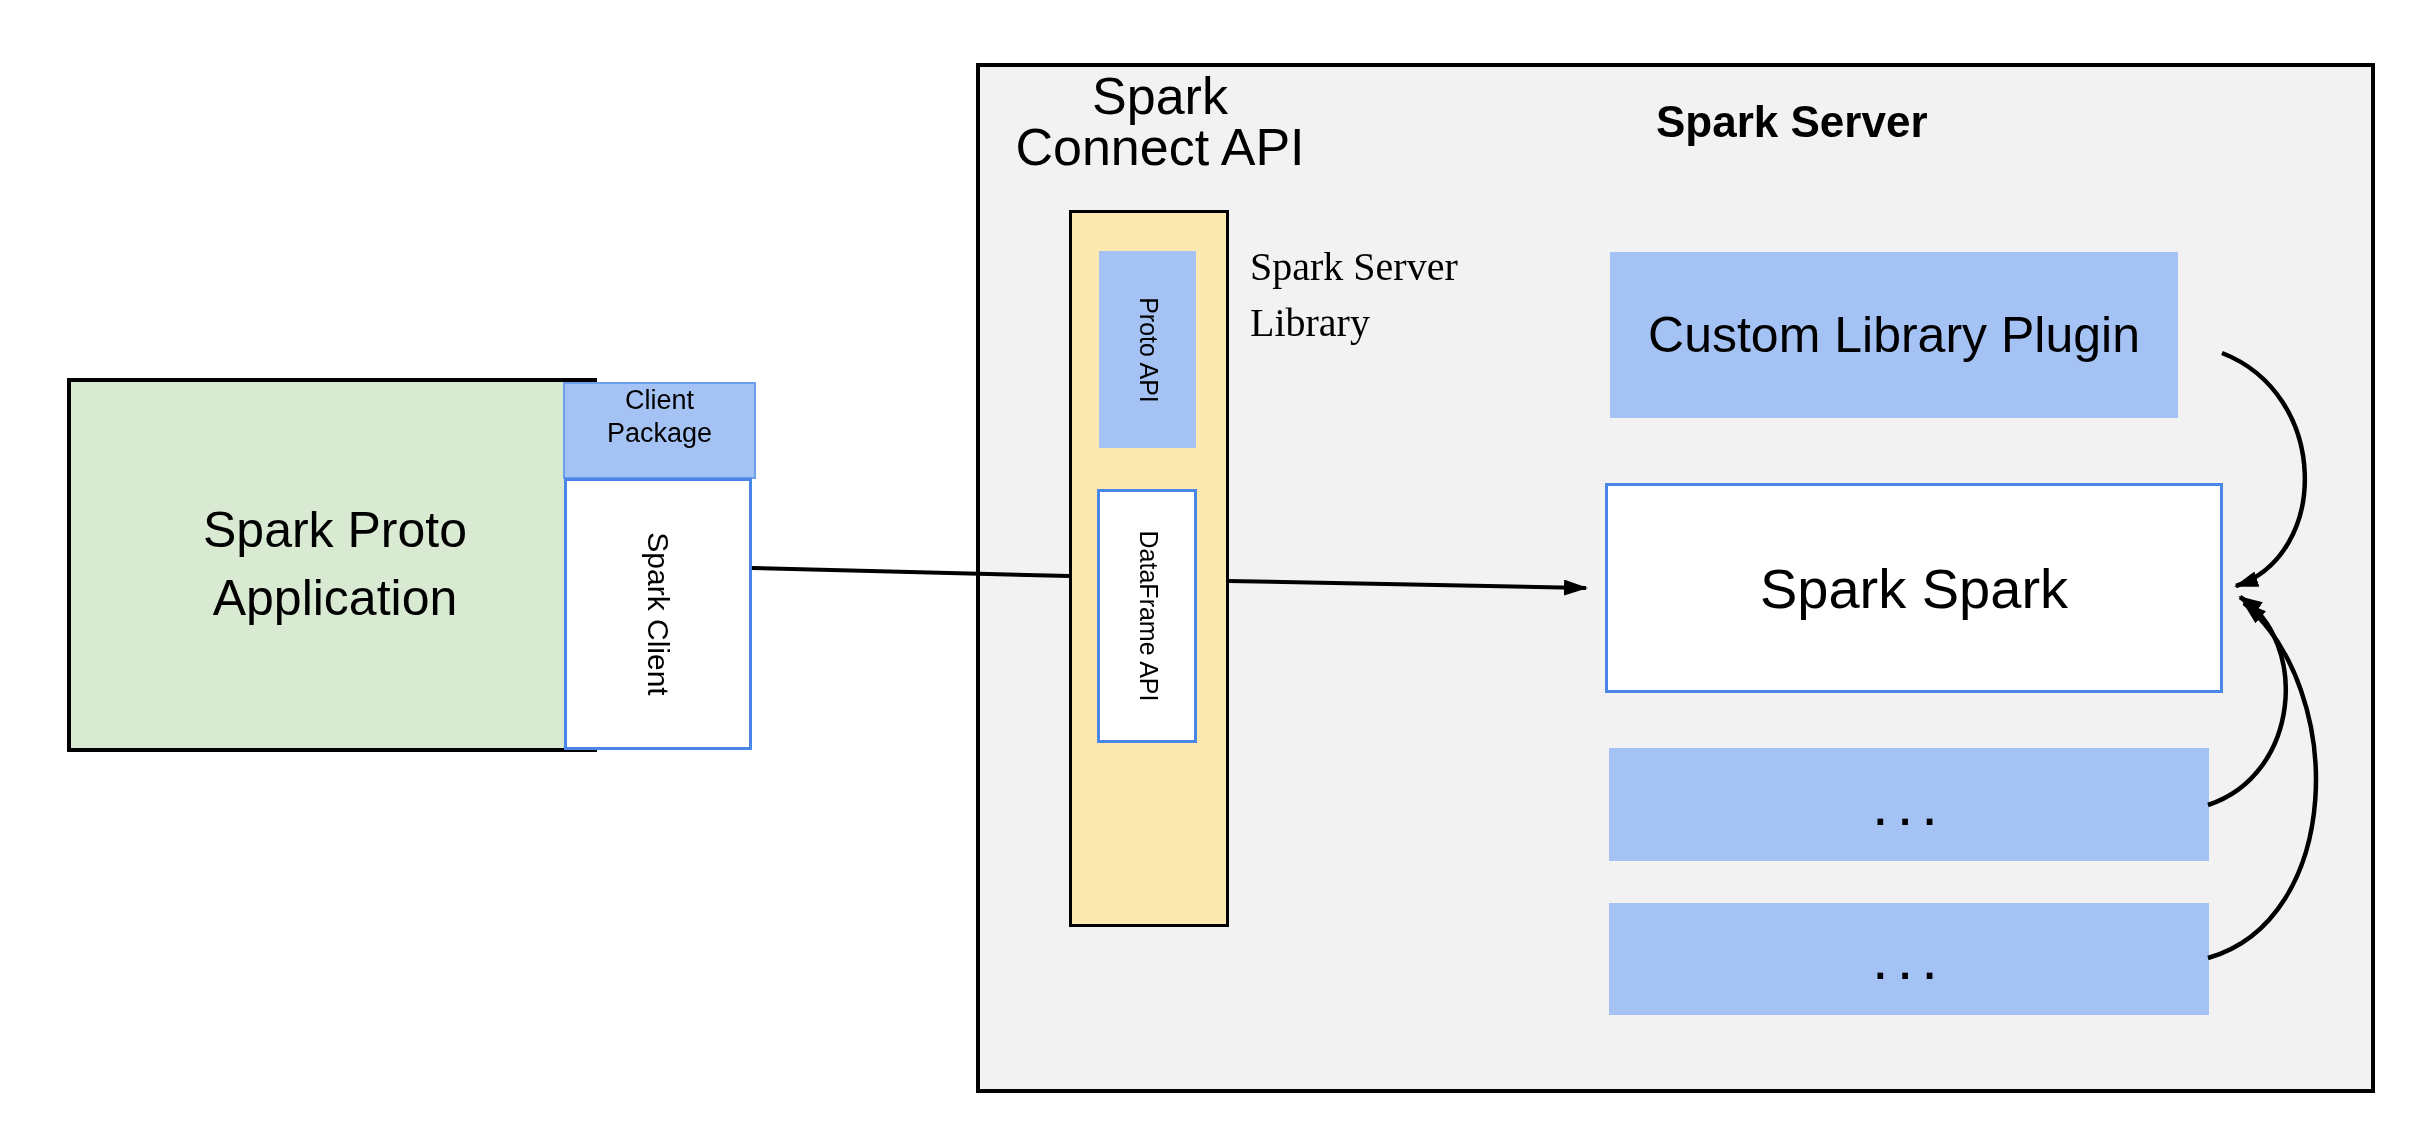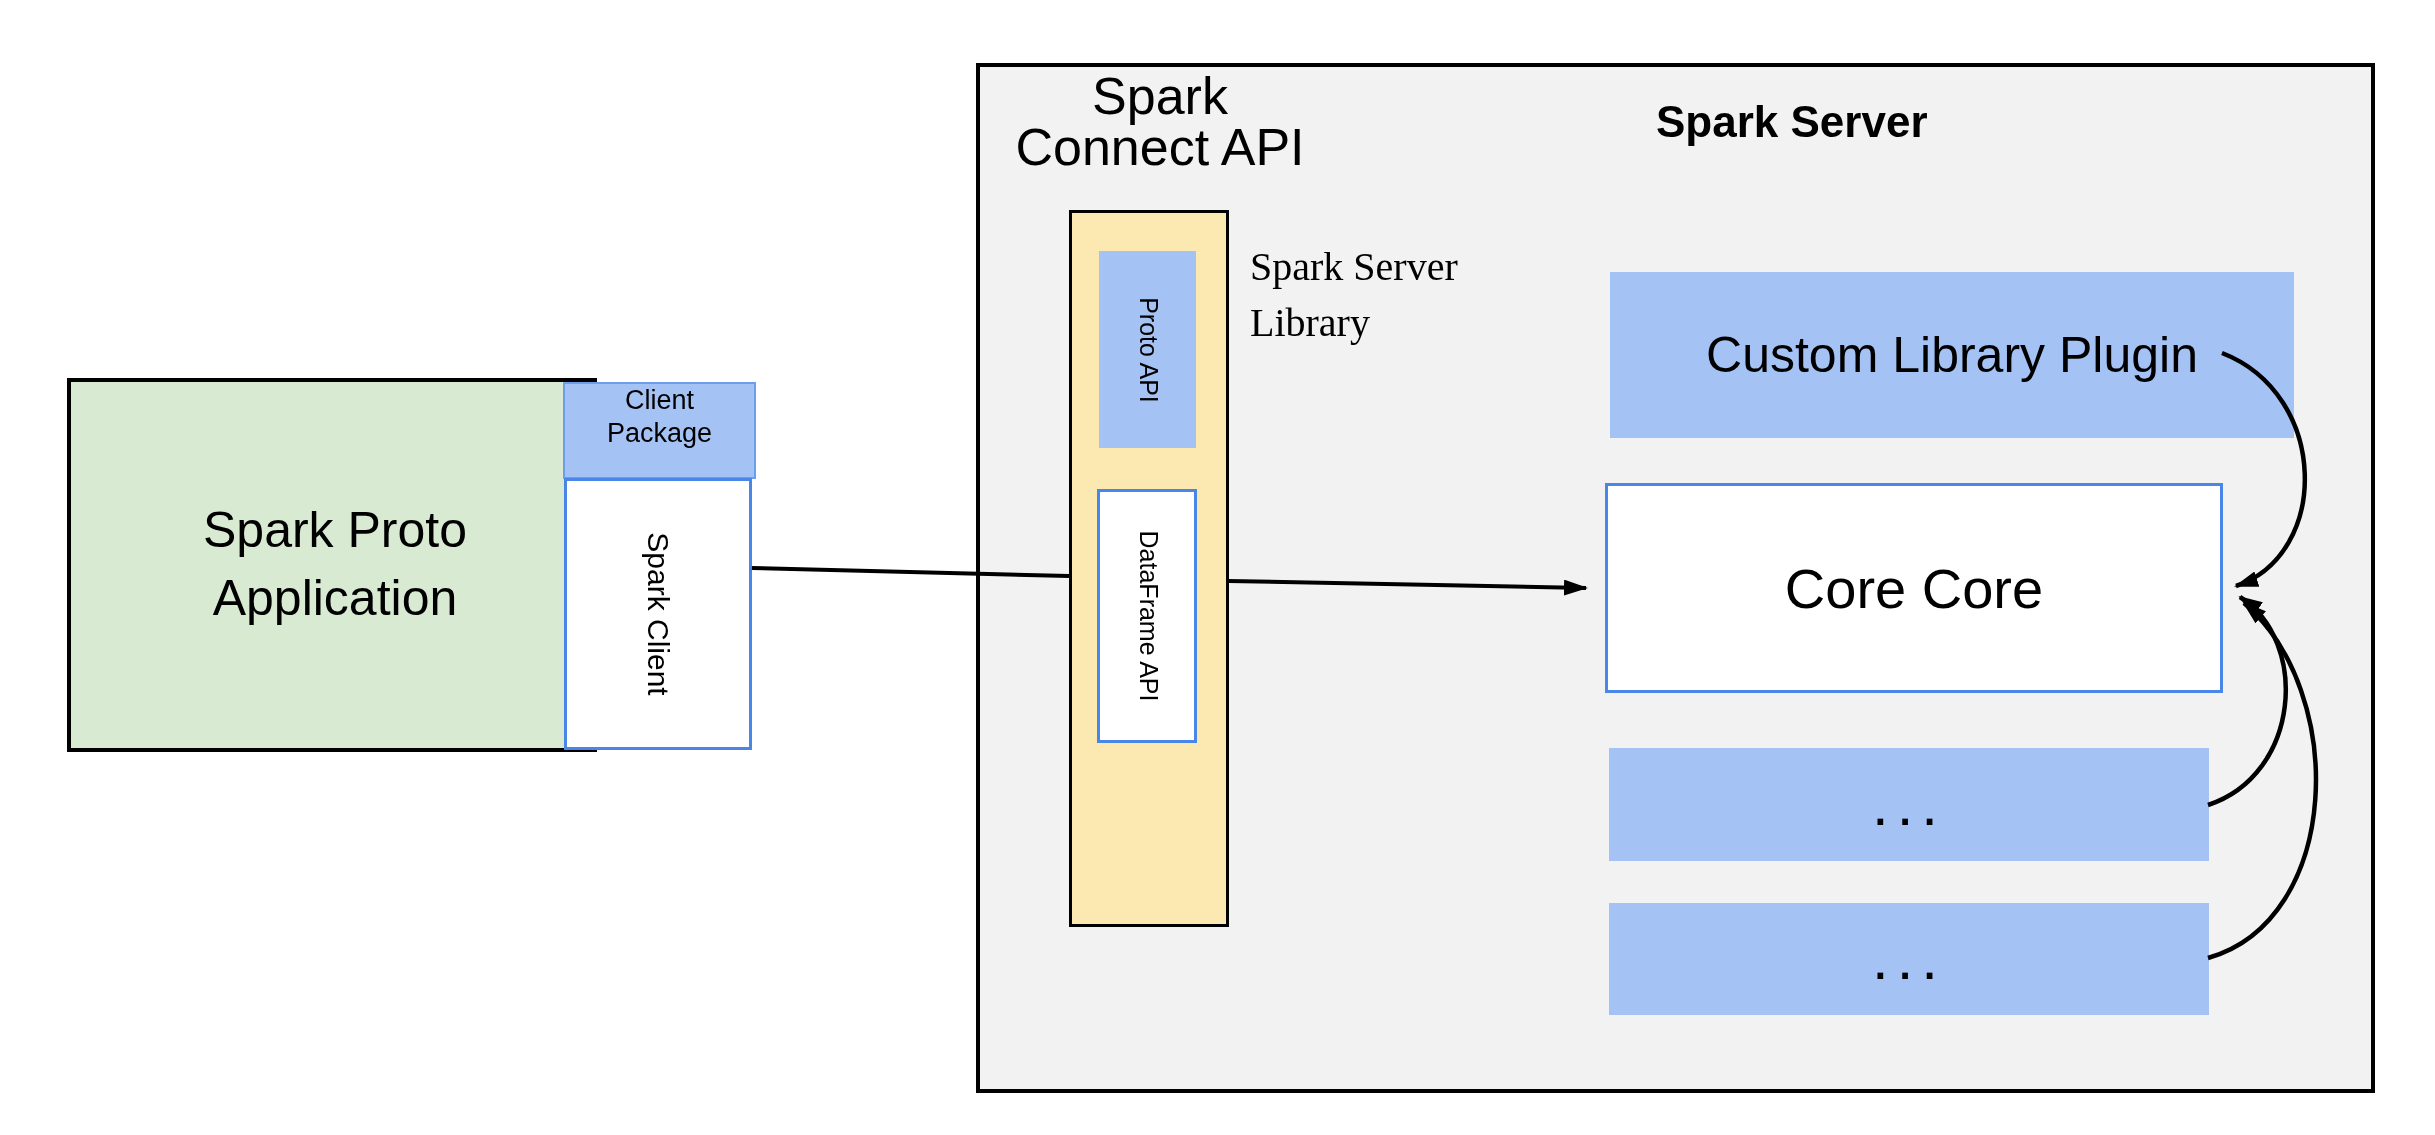--- a/index.html
+++ b/index.html
@@ -47,21 +47,21 @@
   .proto-box {
     left: 1099px; top: 251px; width: 97px; height: 197px;
     background: #a4c2f4;
   }
   .dataframe-box {
     left: 1097px; top: 489px; width: 100px; height: 254px;
     background: #ffffff;
     border: 3px solid #4a86e8;
   }
   .plugin-box {
-    left: 1610px; top: 272px; width: 684px; height: 166px;
+    left: 1610px; top: 252px; width: 568px; height: 166px;
     background: #a4c2f4;
     display: flex; align-items: center; justify-content: center;
   }
   .spark-core-box {
     left: 1605px; top: 483px; width: 618px; height: 210px;
     background: #ffffff;
     border: 3px solid #4a86e8;
     display: flex; align-items: center; justify-content: center;
   }
   .dots-box-1 {
@@ -132,21 +132,21 @@
   <div class="abs connect-column"></div>
   <div class="abs proto-box"></div>
   <div class="abs txt rotated proto-label">Proto API</div>
   <div class="abs dataframe-box"></div>
   <div class="abs txt rotated dataframe-label">DataFrame API</div>
 
   <div class="abs plugin-box">
     <div class="txt plugin-label">Custom Library Plugin</div>
   </div>
   <div class="abs spark-core-box">
-    <div class="txt spark-core-label">Core Core</div>
+    <div class="txt spark-core-label">Spark Spark</div>
   </div>
   <div class="abs dots-box-1">
     <div class="txt dots-label">...</div>
   </div>
   <div class="abs dots-box-2">
     <div class="txt dots-label">...</div>
   </div>
 
   <div class="abs client-app-box"></div>
   <div class="abs txt client-app-label">Spark Proto Application</div>

